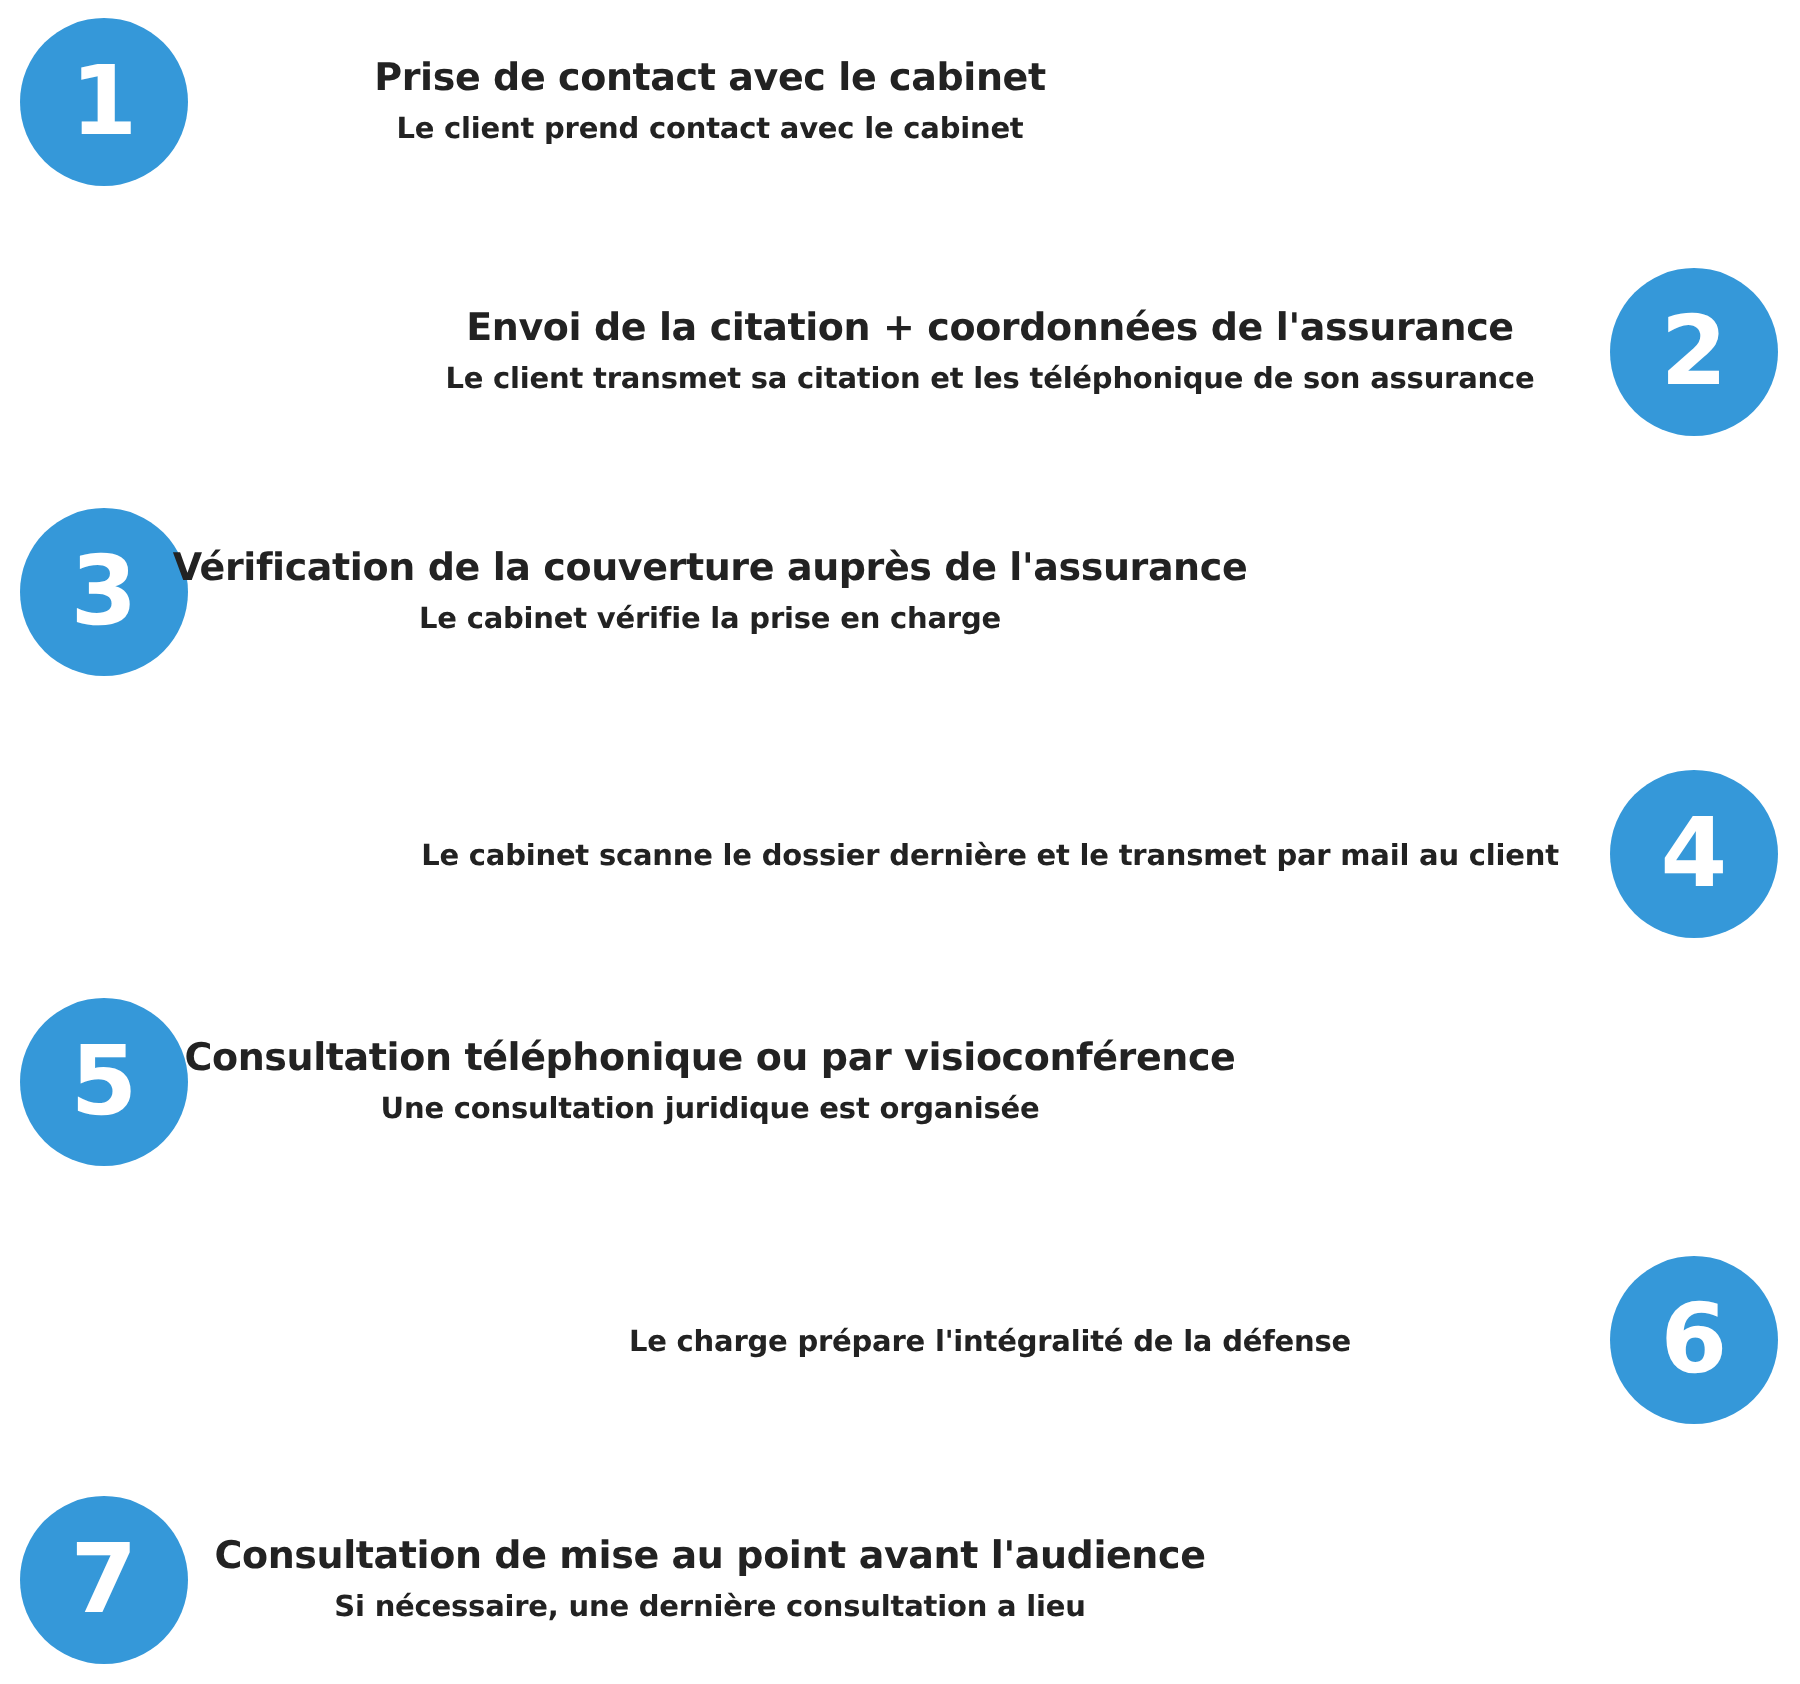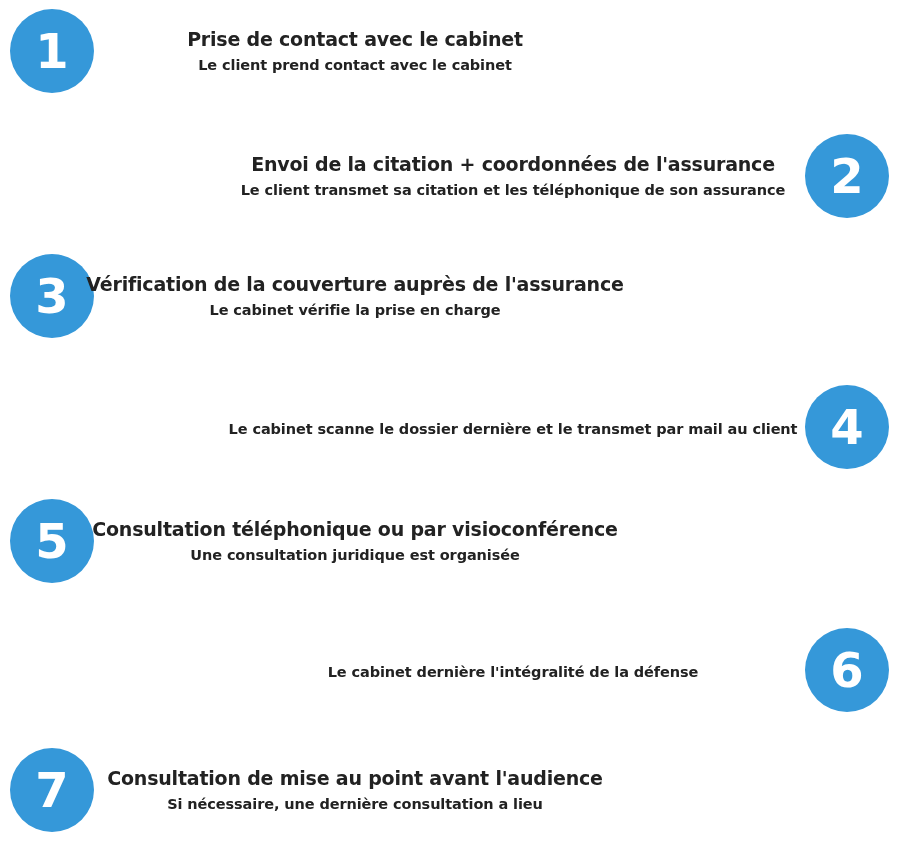--- a/index.html
+++ b/index.html
@@ -42,21 +42,21 @@
   .step.right .badge { right: 11px; }
   .text {
     position: absolute;
     top: var(--cy);
     transform: translate(-50%, -50%);
     width: 720px;
     text-align: center;
     color: #222222;
   }
   .step.left  .text { left: 355px; }
-  .step.right .text { left: 513px; }
+  .step.right .text { left: 495px; }
   .title {
     font-size: 19px;
     font-weight: 700;
     line-height: 25px;
     letter-spacing: -0.2px;
   }
   .subtitle {
     font-size: 14.5px;
     font-weight: 700;
     line-height: 20px;
@@ -123,21 +123,21 @@
       <div class="title">Consultation téléphonique ou par visioconférence</div>
       <div class="subtitle">Une consultation juridique est organisée</div>
     </div>
   </div>
 
   <div class="step right s6">
     <div class="badge">
       <span>6</span>
     </div>
     <div class="text">
-      <div class="subtitle">Le cabinet dernière l'intégralité de la défense</div>
+      <div class="subtitle">Le charge prépare l'intégralité de la défense</div>
     </div>
   </div>
 
   <div class="step left s7">
     <div class="badge">
       <span>7</span>
     </div>
     <div class="text">
       <div class="title">Consultation de mise au point avant l'audience</div>
       <div class="subtitle">Si nécessaire, une dernière consultation a lieu</div>

